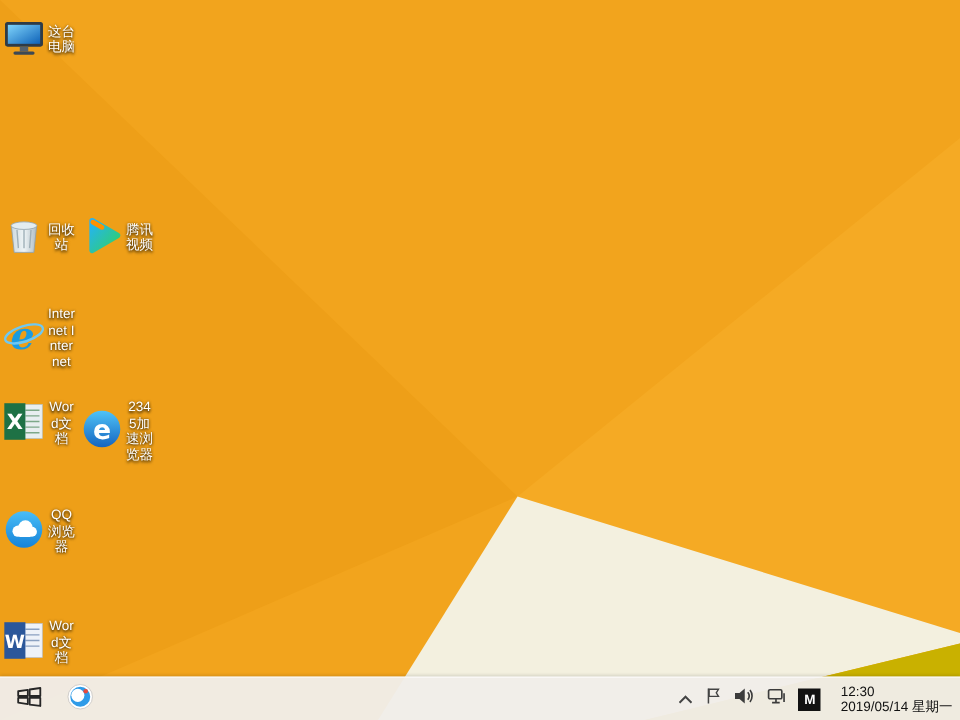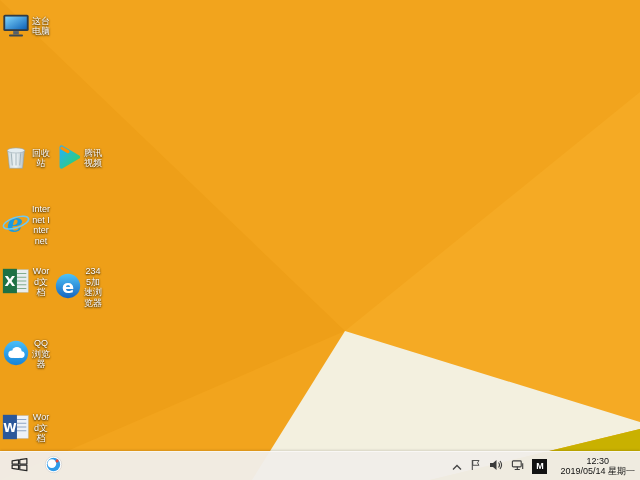--- a/index.html
+++ b/index.html
@@ -39,21 +39,21 @@
   #start-button { width:38px; }
   .tb-app { width:30px; }
   .tb-spacer { flex:1; }
   #tray { display:flex; align-items:center; gap:8px; padding-right:5px; }
   .ticon { display:flex; align-items:center; cursor:pointer; }
   #ime-box {
     width:15px; height:15px; background:#121212; color:#fff;
     font-size:9px; font-weight:bold; display:flex; align-items:center;
     justify-content:center; cursor:pointer;
   }
-  #clock { text-align:center; font-size:9px; line-height:10px; color:#111; margin-left:5px; cursor:default; }
+  #clock { font-size:9px; line-height:10px; color:#111; margin-left:5px; cursor:default; }
 </style>
 </head>
 <body>
 
 <div id="desktop">
 
   <svg id="wallpaper" viewBox="0 0 640 480" preserveAspectRatio="none">
     <rect x="0" y="0" width="640" height="480" fill="#f2a41d"></rect>
     <polygon points="0,0 345,331 0,480" fill="#ee9f18"></polygon>
     <polygon points="345,331 640,92 640,422" fill="#f5aa24"></polygon>

